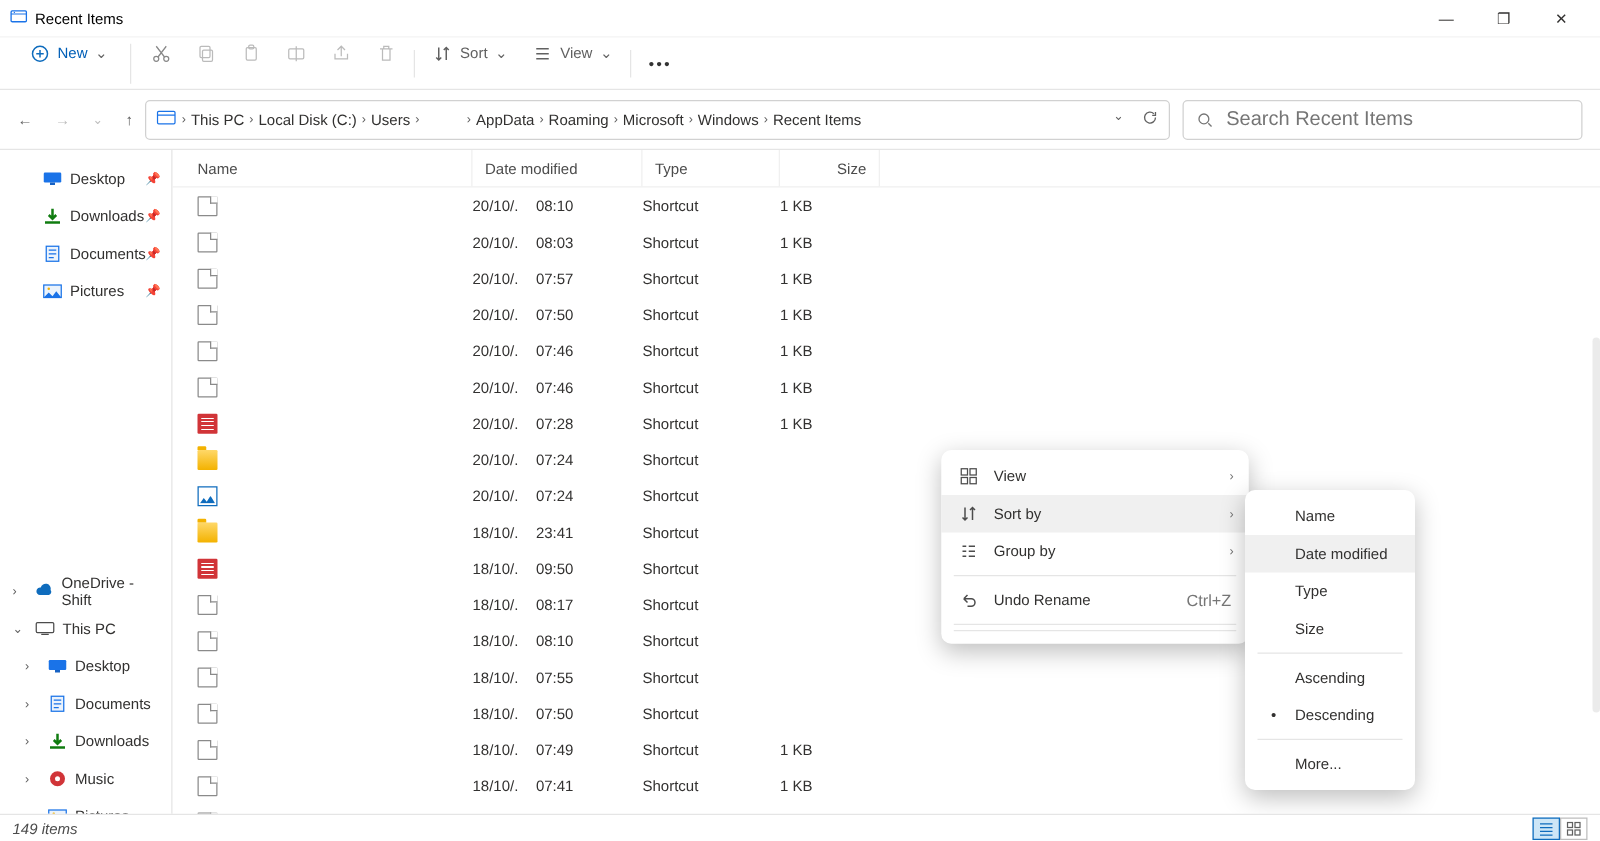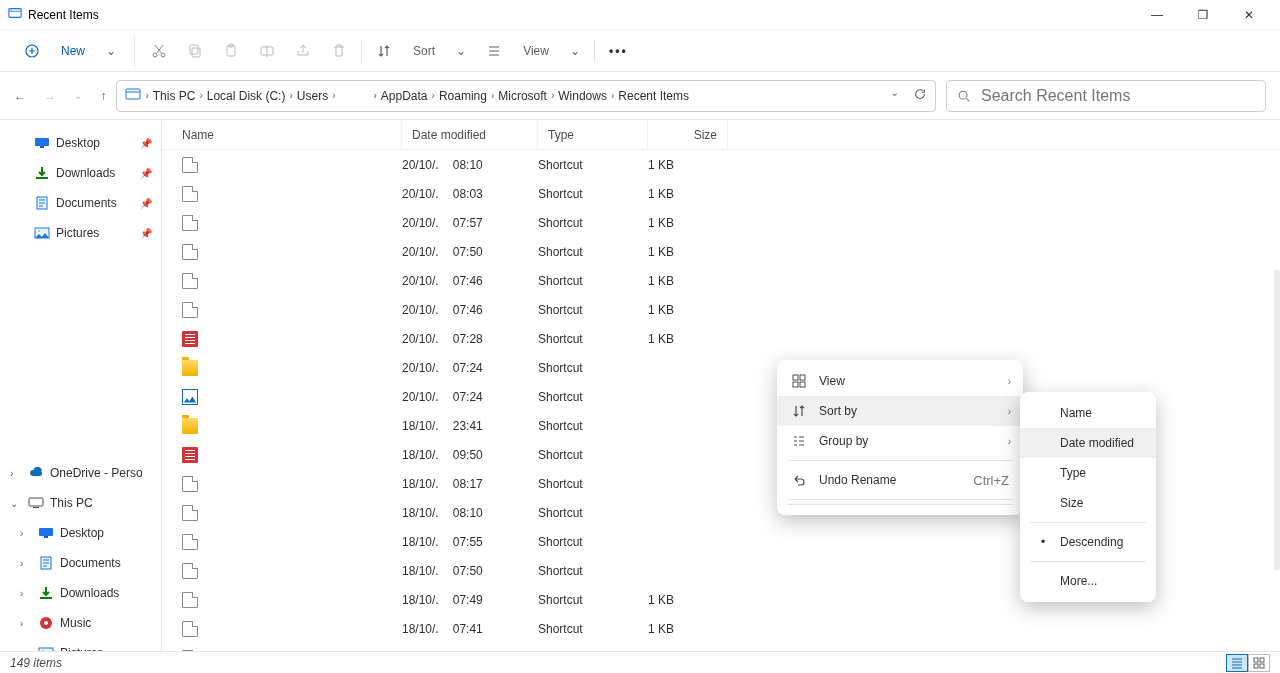--- a/index.html
+++ b/index.html
@@ -7,41 +7,41 @@
 
 
 .titlebar { height:30px; display:flex; align-items:center; padding:0 8px; border-bottom:1px solid #f3f3f3; }
 .titlebar .app-icon svg { width:14px; height:14px; }
 .titlebar .title { margin-left:6px; color:#000; }
 .win-ctrls { margin-left:auto; display:flex; }
 .win-ctrls div { width:46px; height:30px; display:flex; align-items:center; justify-content:center; }
 
 
 .toolbar { height:42px; display:flex; align-items:center; padding:0 14px; border-bottom:1px solid #e5e5e5; gap:0; }
-.tbtn { display:flex; align-items:center; height:32px; padding:0 10px; color:#616161; gap:21px; }
+.tbtn { display:flex; align-items:flex-start; height:32px; padding:0 10px; color:#616161; gap:6px; }
 .tbtn.new { color:#005fb7; border-right:1px solid #e5e5e5; padding-right:18px; margin-right:6px; }
 .tbtn svg { width:16px; height:16px; }
 .tbtn .chev { color:#616161; }
 .sep { width:1px; height:22px; background:#e5e5e5; margin:0 4px; }
 .more-dots { letter-spacing:2px; font-weight:bold; color:#333; padding:0 10px; }
 
 
 .navbar { height:48px; display:flex; align-items:center; padding:6px 14px; gap:10px; border-bottom:1px solid #e5e5e5; }
 .nav-arrows { display:flex; align-items:center; gap:18px; color:#616161; }
 .nav-arrows .dis { color:#bdbdbd; }
 .bread { flex:1; height:32px; border:1px solid #d1d1d1; border-radius:4px; display:flex; align-items:center; padding:0 8px; gap:4px; overflow:hidden; }
 .bread .crumb { display:flex; align-items:center; gap:6px; white-space:nowrap; color:#323130; }
 .bread .csep { color:#616161; font-size:10px; }
 .bread-tools { margin-left:auto; display:flex; gap:14px; color:#616161; }
 .search { width:320px; height:32px; border:1px solid #d1d1d1; border-radius:4px; display:flex; align-items:center; padding:0 10px; color:#767676; gap:10px; }
 .search input { border:none; outline:none; flex:1; color:#767676; font-size:16px; background:transparent; }
 
 
 .body { display:flex; height:calc(673px - 30px - 42px - 48px - 22px); }
-.sidebar { width:162px; border-right:1px solid #e5e5e5; padding:8px 0; overflow:hidden; }
+.sidebar { width:138px; border-right:1px solid #e5e5e5; padding:8px 0; overflow:hidden; }
 .qitem { display:flex; align-items:center; height:30px; padding:0 10px 0 34px; position:relative; gap:8px; }
 .qitem .pin { position:absolute; right:8px; color:#8a8a8a; font-size:10px; }
 .qitem .ficon { position:absolute; left:34px; width:16px; height:16px; }
 .qitem span.lbl { margin-left:22px; }
 .tree-item { display:flex; align-items:center; height:30px; padding:0 8px 0 10px; gap:6px; }
 .tree-item .chev { color:#616161; width:12px; font-size:10px; }
 .tree-item .ficon { width:16px; height:16px; display:flex; align-items:center; justify-content:center; }
 .tree-sub .tree-item { padding-left:20px; }
 
 .content { flex:1; position:relative; overflow:hidden; }
@@ -277,21 +277,21 @@
     <div style="height:210px;"></div>
     <div id="tree">
         <div class="">
           <div class="tree-item ">
      <span class="chev">›</span>
             <span class="ficon">
               <svg viewBox="0 0 16 16" fill="#0f6cbd">
                 <path d="M12 11H5a3 3 0 1 1 .6-5.96A4 4 0 0 1 13.5 7a2.5 2.5 0 0 1-1.5 4z"></path>
               </svg>
             </span>
-     <span>OneDrive - Perso</span>
+     <span>OneDrive - Shift</span>
     </div>
         </div>
         <div class="">
           <div class="tree-item ">
      <span class="chev">⌄</span>
             <span class="ficon">
               <svg viewBox="0 0 16 16">
                 <rect x="1" y="3" width="14" height="8" rx="1" fill="none" stroke="#4c4c4c"></rect>
                 <rect x="5" y="12" width="6" height="1" fill="#4c4c4c"></rect>
               </svg>
@@ -636,20 +636,24 @@
       <div class="mi">
           <span class="bullet"></span>
           <span class="lbl">Type</span>
         </div>
       <div class="mi">
           <span class="bullet"></span>
           <span class="lbl">Size</span>
         </div>
       <div class="divhr"></div>
       <div class="mi">
+          <span class="bullet"></span>
+          <span class="lbl">Ascending</span>
+        </div>
+      <div class="mi">
           <span class="bullet">•</span>
           <span class="lbl">Descending</span>
         </div>
       <div class="divhr"></div>
       <div class="mi">
           <span class="bullet"></span>
           <span class="lbl">More...</span>
         </div>
     </div>
 

